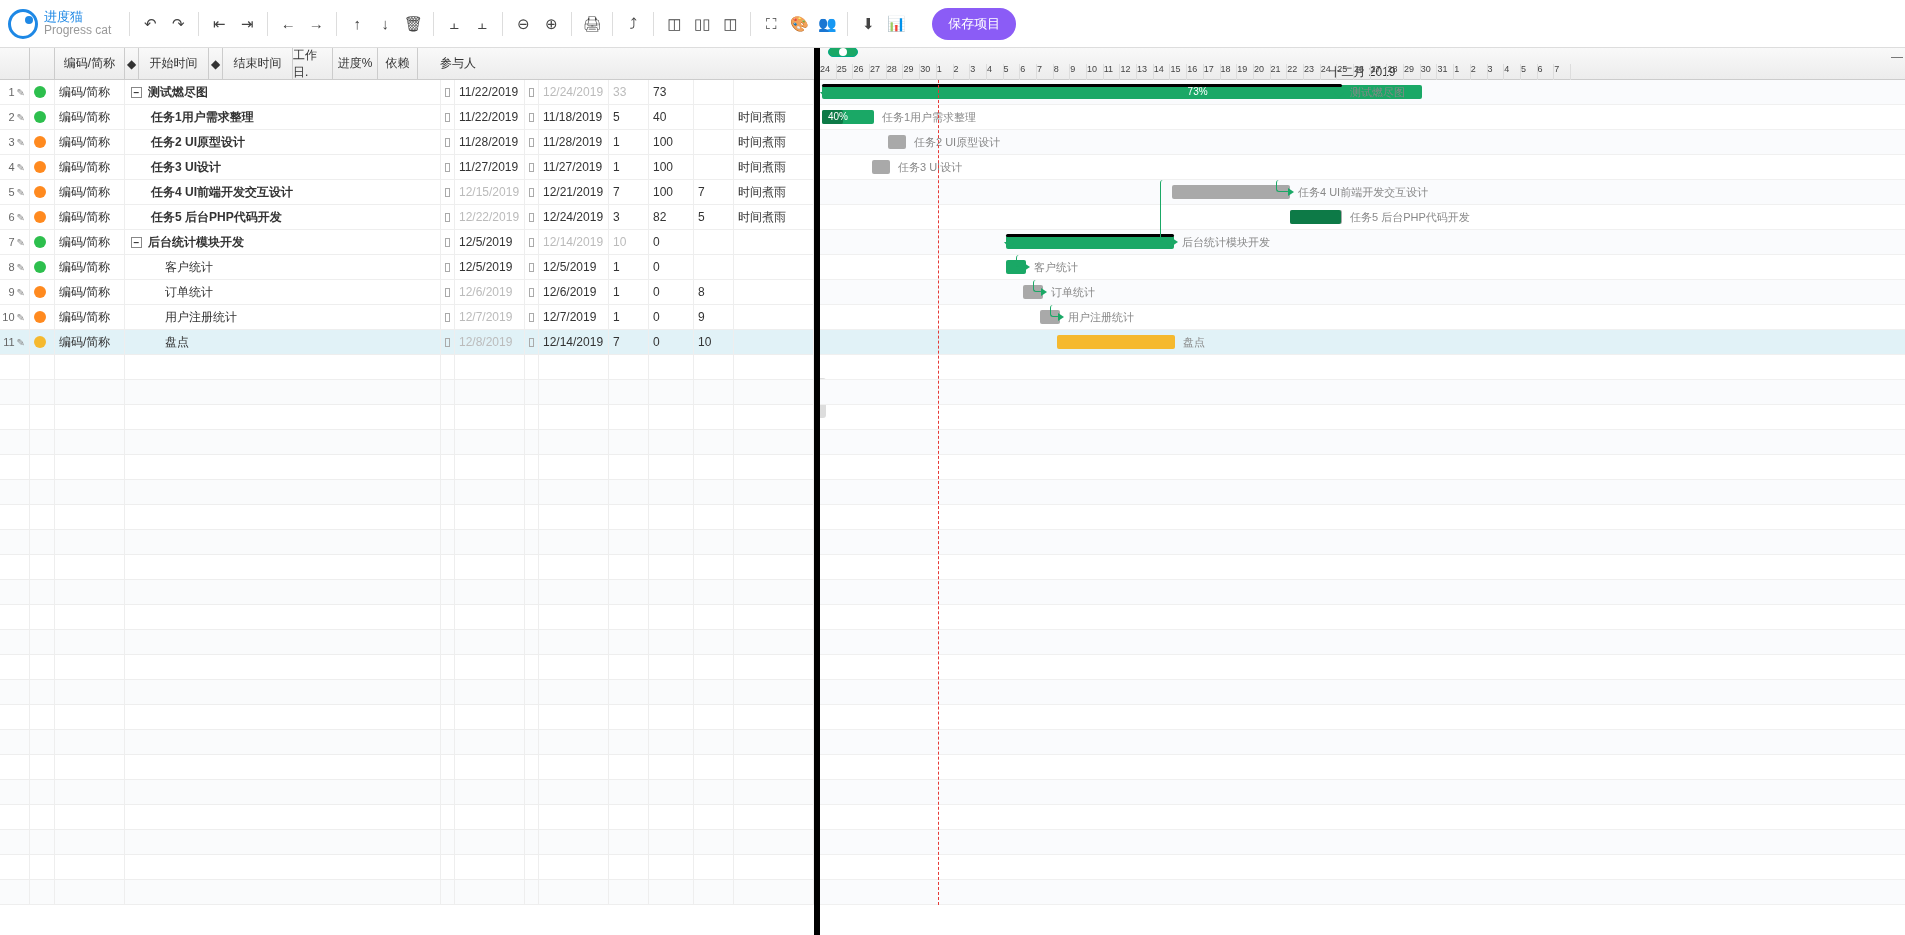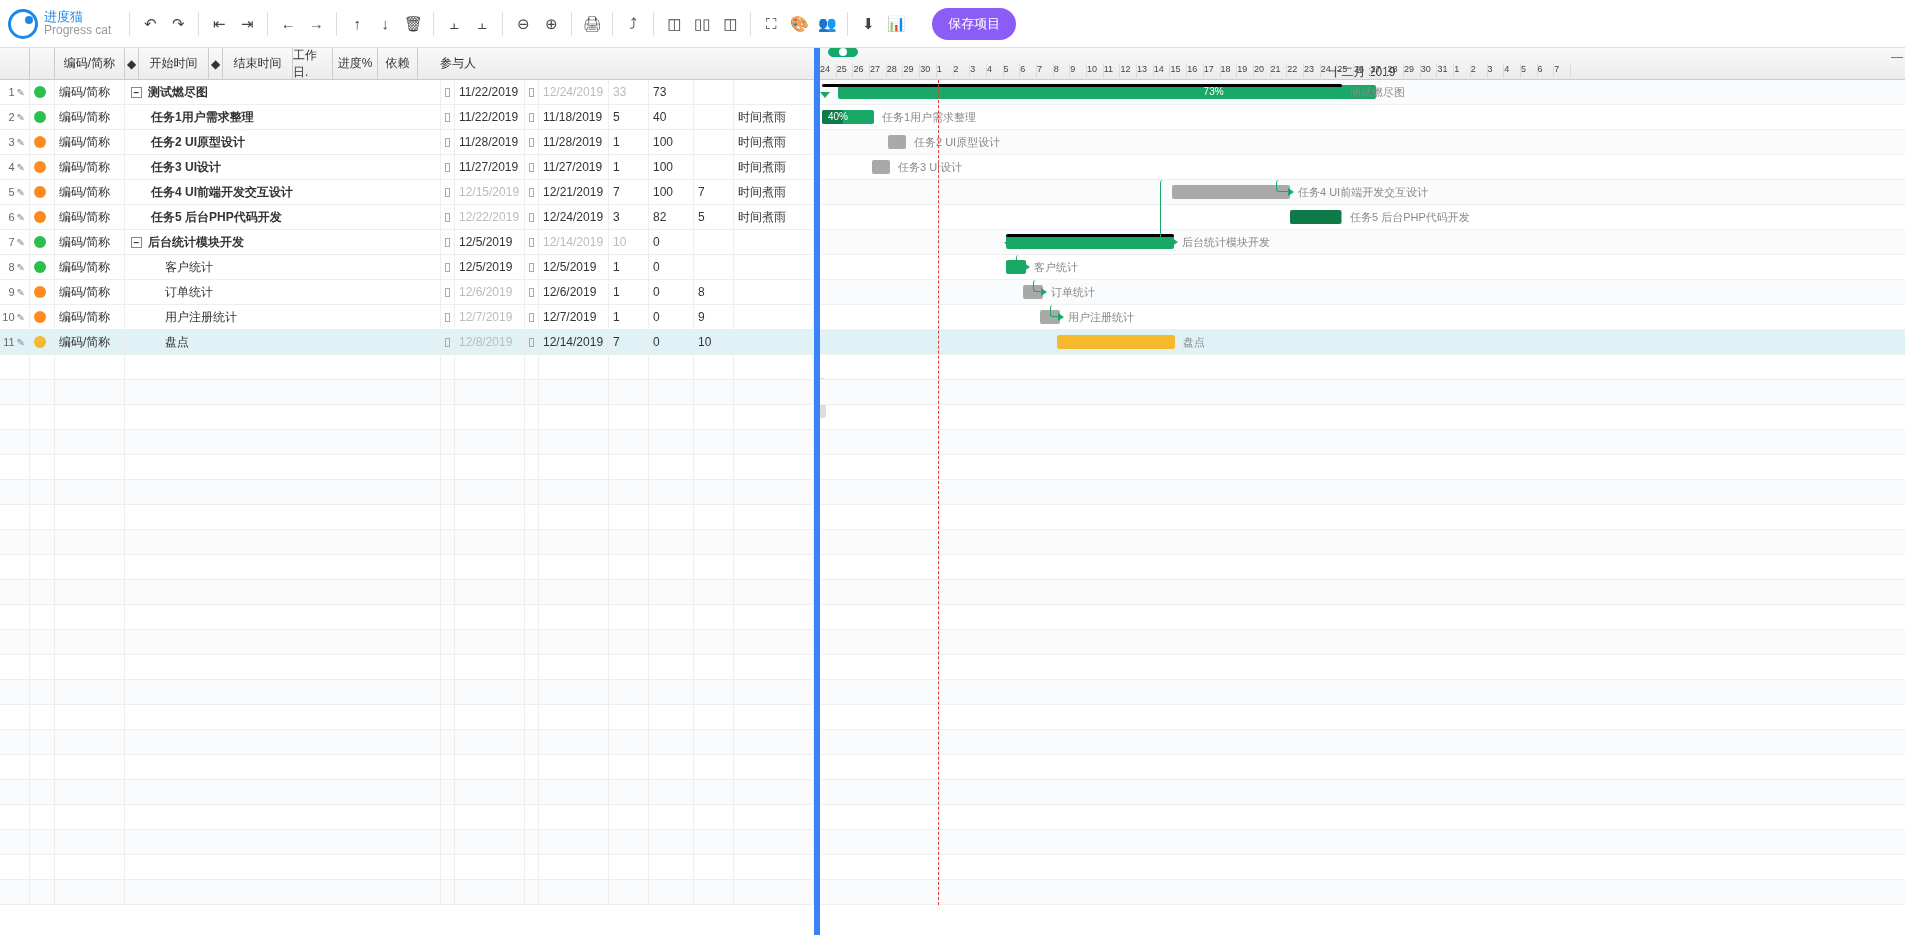--- a/index.html
+++ b/index.html
@@ -11,21 +11,21 @@
 .logo-circle { width: 30px; height: 30px; border: 3px solid #1e88e5; border-radius: 50%; position: relative; }
 .logo-circle::after { content: ""; position: absolute; width: 8px; height: 8px; background: #1e88e5; border-radius: 50%; top: 4px; right: 2px; }
 .logo-txt { font-size: 13px; color: #1e88e5; line-height: 1; }
 .logo-sub { font-size: 12px; color: #999; }
 .divider { width: 1px; height: 24px; background: #ddd; margin: 0 4px; }
 .icon-btn { width: 24px; height: 28px; display: flex; align-items: center; justify-content: center; color: #444; cursor: pointer; font-size: 15px; }
 .btn-primary { background: #8b5cf6; color: #fff; border: none; padding: 7px 16px; border-radius: 16px; font-size: 13px; cursor: pointer; margin-left: 20px; }
 
 
 .main { display: flex; height: calc(935px - 48px); }
-.grid-pane { width: 820px; border-right: 6px solid #3b82f6; overflow: hidden; position: relative; }
+.grid-pane { width: 820px; border-right: 6px solid #000000; overflow: hidden; position: relative; }
 .gantt-pane { flex: 1; overflow: hidden; position: relative; }
 
 
 .grid-header { display: flex; height: 32px; border-bottom: 1px solid #ccc; background: linear-gradient(#f9f9f9,#ececec); font-size: 12px; }
 .gh { border-right: 1px solid #ccc; display: flex; align-items: center; justify-content: center; color: #333; }
 .gh.nohead { background: linear-gradient(#f9f9f9,#ececec); }
 .c-seq { width: 30px; } .c-dot { width: 25px; } .c-code { width: 70px; }
 .c-name { flex: 1; } .c-diamond { width: 14px; } .c-start { width: 70px; }
 .c-end { width: 70px; } .c-days { width: 40px; } .c-prog { width: 45px; }
 .c-dep { width: 40px; } .c-who { width: 80px; border-right: none; }
@@ -730,21 +730,21 @@
           <div class="tl-day">4</div>
           <div class="tl-day">5</div>
           <div class="tl-day">6</div>
           <div class="tl-day">7</div>
         </div>
       <div class="collapse-arrow">—</div>
     </div>
     <div class="gantt-body" id="gantt-body">
       <div class="today-line" id="today-line" style="left: 118px;"></div>
     <div class="gantt-row">
-          <div class="bar green" style="left:18px;width:538px">
+          <div class="bar green" style="left:2px;width:600px">
             <span class="prog-label" style="left:365.6px">73%</span>
           </div>
           <div class="bar parent" style="left:2px;width:520px;background:#000;top:4px;height:3px"></div>
           <span class="bar-label" style="left:530px">测试燃尽图</span>
         </div>
         <div class="gantt-row">
           <div class="bar track" style="left:2px;width:52px"></div>
           <div class="bar" style="left:2px;width:52px;background:#1aa866">
             <div class="fill" style="width:40%"></div>
             <span class="prog-label">40%</span>

